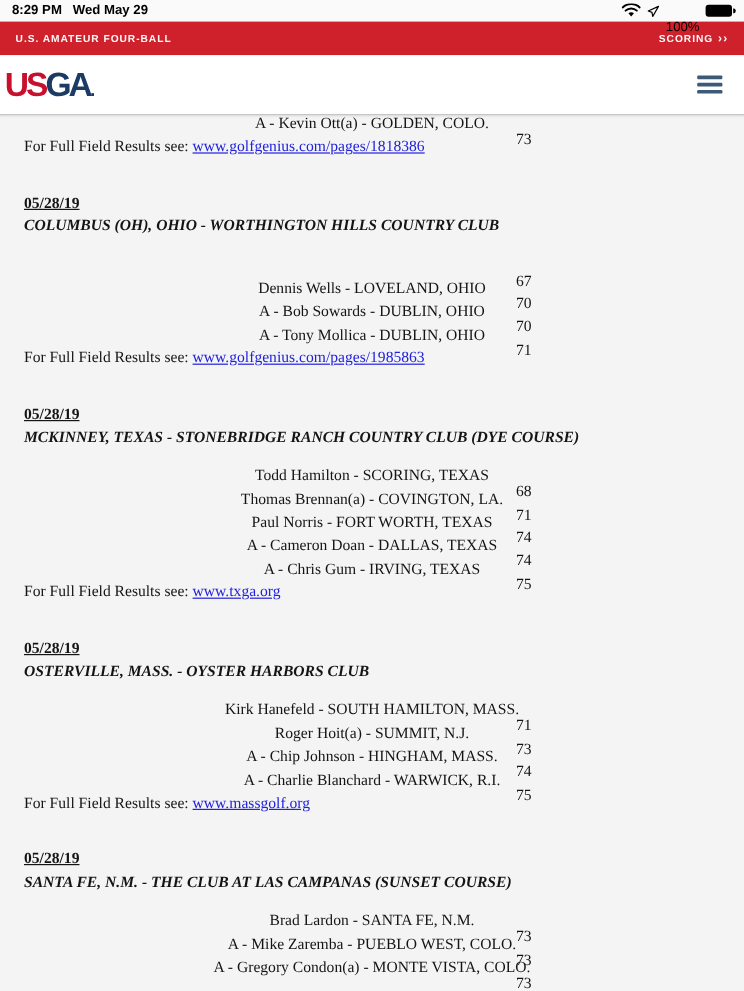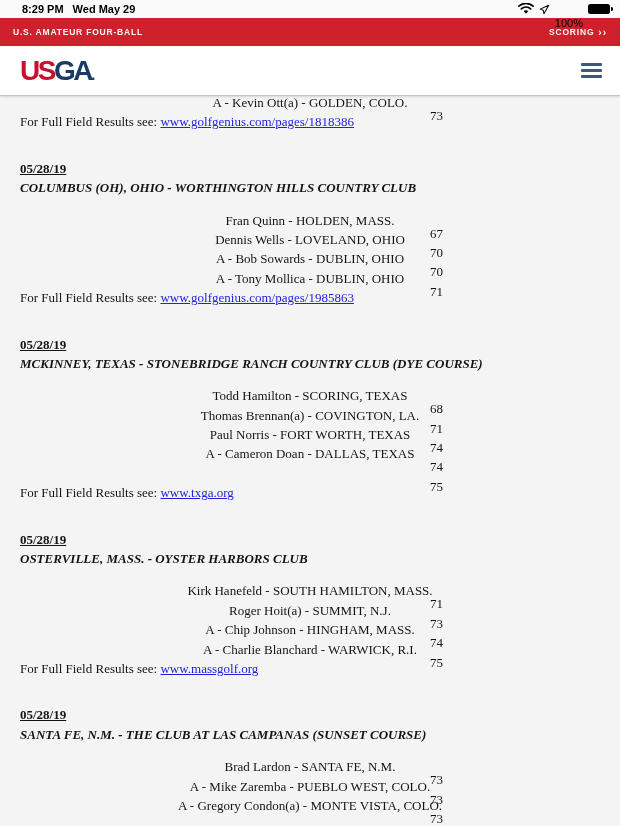--- a/index.html
+++ b/index.html
@@ -10,21 +10,21 @@
     color: #111;
   }
 
   
   .statusbar {
     height: 18px;
     background: #fafafa;
     display: flex;
     align-items: center;
     justify-content: space-between;
-    padding: 0 10px 0 22px;
+    padding: 0 10px 0 10px;
     font-family: "Liberation Sans", sans-serif;
     font-size: 11px;
     font-weight: 600;
     color: #000;
     gap: 42px;
   }
   .statusbar-left { display: flex; gap: 9px; }
   .statusbar-right { display: flex; align-items: center; gap: 5px; }
   .statusbar-right .pct { font-weight: 400; margin-top: 27px; }
   .battery {
@@ -63,21 +63,21 @@
   .header {
     position: relative;
     z-index: 2;
     height: 50px;
     background: #ffffff;
     border-bottom: 1px solid #c6c6c6;
     box-shadow: 0 1px 2px rgba(0,0,0,0.12);
     display: flex;
     align-items: center;
     justify-content: space-between;
-    padding: 0 18px 0 20px;
+    padding: 0 18px 0 4px;
   }
   .logo {
     font-family: "Liberation Sans", sans-serif;
     font-weight: 800;
     font-size: 28px;
     letter-spacing: -2.5px;
     cursor: pointer;
     line-height: 1;
   }
   .logo .us { color: #c8102e; }
@@ -155,34 +155,34 @@
 
 <div class="content">
   <div id="sections-root">
       <div class="section no-head">
         <div class="row"><span class="name">A - Kevin Ott(a) - GOLDEN, COLO.</span><span class="score">73</span></div>
         <div class="linkrow"><span class="pre">For Full Field Results see: </span><a class="link" href="#">www.golfgenius.com/pages/1818386</a></div>
       </div>
       <div class="section">
         <div class="date">05/28/19</div>
         <div class="venue">COLUMBUS (OH), OHIO - WORTHINGTON HILLS COUNTRY CLUB</div>
-        <div class="row"><span class="name">Fran Quinn - HOLDEN, MASS.</span><span class="score">67</span></div>
+        <div class="row"><span class="score">67</span></div>
         <div class="row"><span class="name">Dennis Wells - LOVELAND, OHIO</span><span class="score">70</span></div>
         <div class="row"><span class="name">A - Bob Sowards - DUBLIN, OHIO</span><span class="score">70</span></div>
         <div class="row"><span class="name">A - Tony Mollica - DUBLIN, OHIO</span><span class="score">71</span></div>
         <div class="linkrow"><span class="pre">For Full Field Results see: </span><a class="link" href="#">www.golfgenius.com/pages/1985863</a></div>
       </div>
       <div class="section">
         <div class="date">05/28/19</div>
         <div class="venue">MCKINNEY, TEXAS - STONEBRIDGE RANCH COUNTRY CLUB (DYE COURSE)</div>
         <div class="row"><span class="name">Todd Hamilton - SCORING, TEXAS</span><span class="score">68</span></div>
         <div class="row"><span class="name">Thomas Brennan(a) - COVINGTON, LA.</span><span class="score">71</span></div>
         <div class="row"><span class="name">Paul Norris - FORT WORTH, TEXAS</span><span class="score">74</span></div>
         <div class="row"><span class="name">A - Cameron Doan - DALLAS, TEXAS</span><span class="score">74</span></div>
-        <div class="row"><span class="score">75</span></div>
+        <div class="row"><span class="name">A - Chris Gum - IRVING, TEXAS</span><span class="score">75</span></div>
         <div class="linkrow"><span class="pre">For Full Field Results see: </span><a class="link" href="#">www.txga.org</a></div>
       </div>
       <div class="section">
         <div class="date">05/28/19</div>
         <div class="venue">OSTERVILLE, MASS. - OYSTER HARBORS CLUB</div>
         <div class="row"><span class="name">Kirk Hanefeld - SOUTH HAMILTON, MASS.</span><span class="score">71</span></div>
         <div class="row"><span class="name">Roger Hoit(a) - SUMMIT, N.J.</span><span class="score">73</span></div>
         <div class="row"><span class="name">A - Chip Johnson - HINGHAM, MASS.</span><span class="score">74</span></div>
         <div class="row"><span class="name">A - Charlie Blanchard - WARWICK, R.I.</span><span class="score">75</span></div>
         <div class="linkrow"><span class="pre">For Full Field Results see: </span><a class="link" href="#">www.massgolf.org</a></div>

